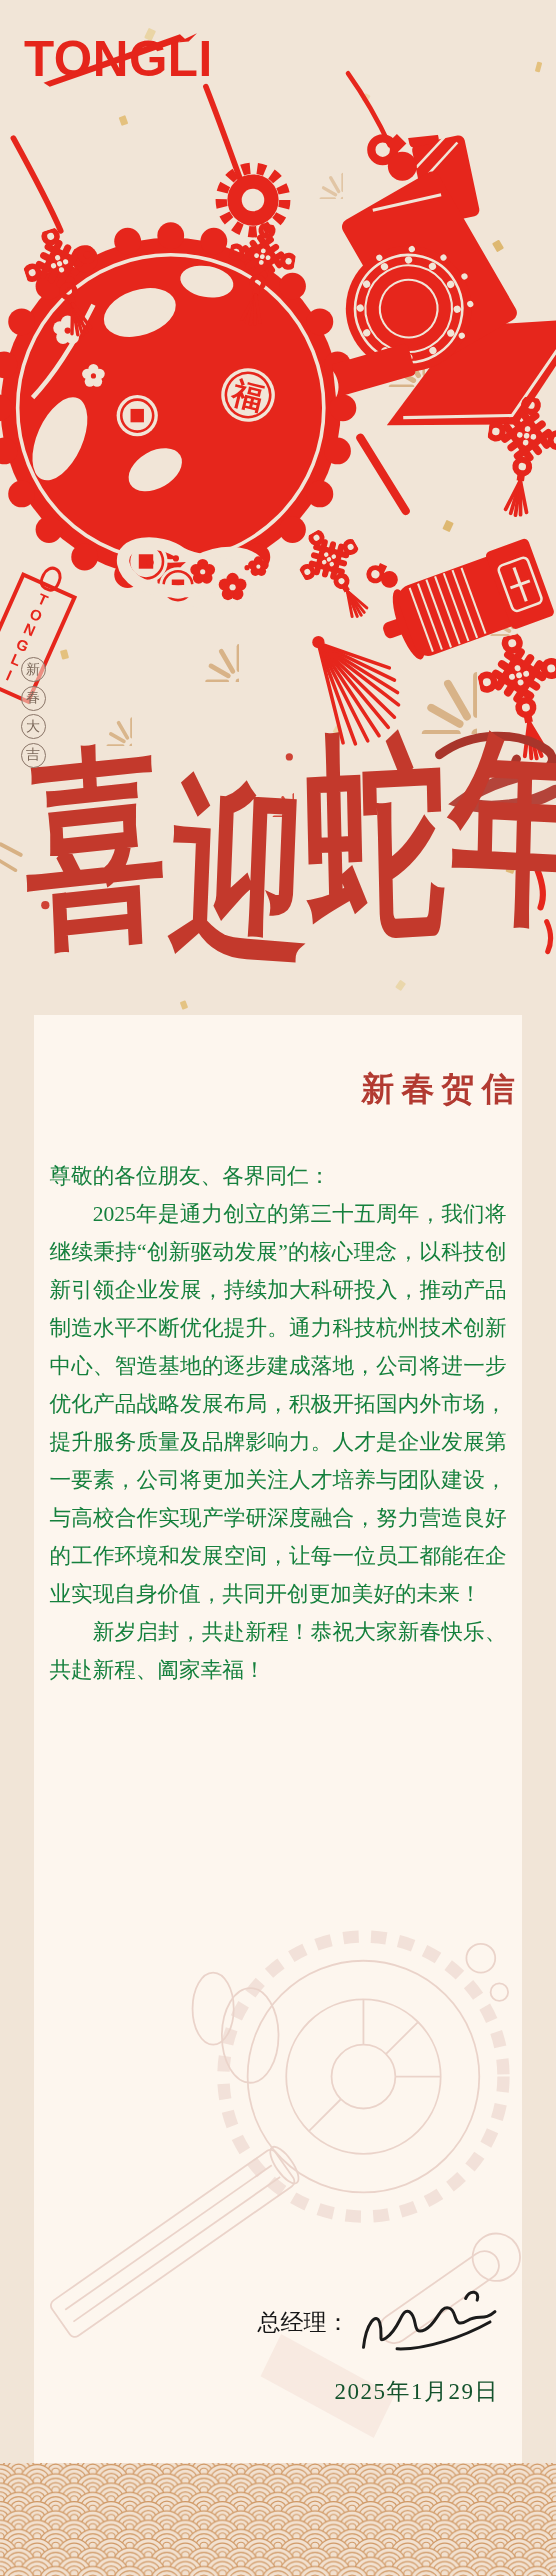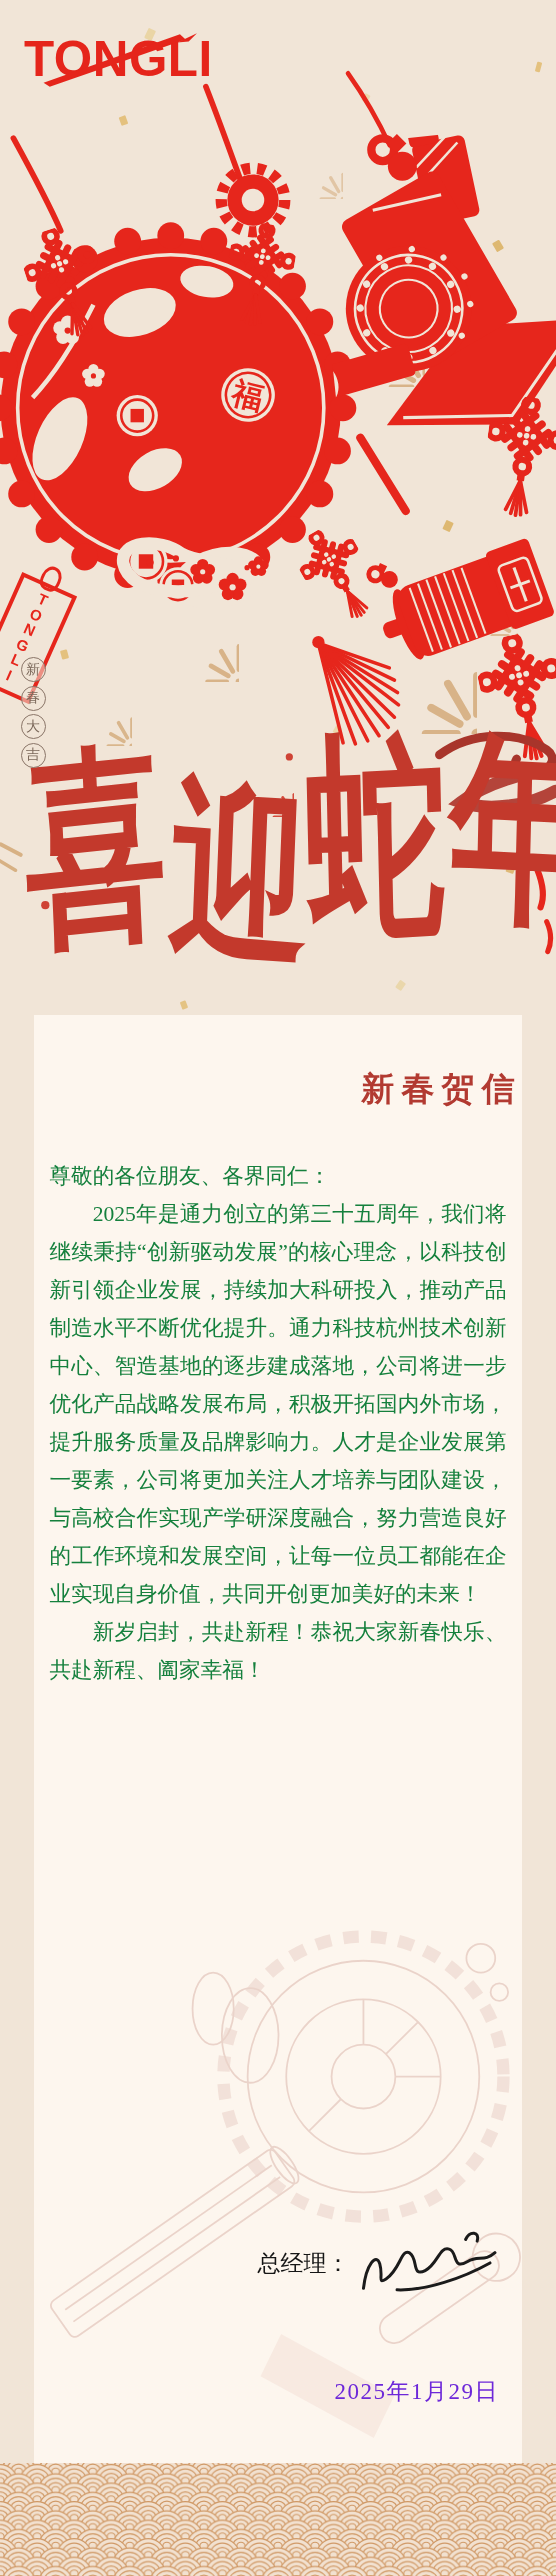--- a/index.html
+++ b/index.html
@@ -40,24 +40,24 @@
   .c3{transform:scaleY(1.45) rotate(2deg);margin-top:31px;}
   
   .card{left:34px;top:1015px;width:488px;height:1448px;background:#fdf6ee;z-index:6;overflow:hidden;}
   .watermark{position:absolute;left:0;top:773px;width:488px;height:675px;opacity:.55;}
   .card-title{position:absolute;left:0;top:52px;width:100%;text-align:right;color:#b23a31;
         font-size:33px;font-weight:bold;letter-spacing:7.2px;}
   .body{position:absolute;left:15.5px;top:114px;width:457px;color:#15803d;font-size:21.6px;line-height:38px;
         text-align:justify;margin-top:28px;}
   .body .salut{margin:0;}
   .body p{margin:0;text-indent:2em;}
-  .signoff{position:absolute;top:1206px;right:17.5px;width:289px;height:93px;}
+  .signoff{position:absolute;top:1265px;right:17.5px;width:289px;height:93px;}
   .signoff-label{position:absolute;right:155px;top:27px;font-size:23px;color:#161616;}
   .signature{position:absolute;right:0;top:0;width:160px;height:88px;}
-  .card-date{position:absolute;top:1361px;right:23px;font-size:23px;letter-spacing:1.5px;color:#6d28d9;}
+  .card-date{position:absolute;top:1361px;right:23px;font-size:23px;letter-spacing:1.5px;color:#14532d;}
   
   .waveband{left:0;top:2463px;width:556px;height:158px;z-index:6;}
 </style>
 </head>
 <body>
 
 <div class="page">
 
   <svg width="0" height="0" style="position:absolute">
     <defs>

